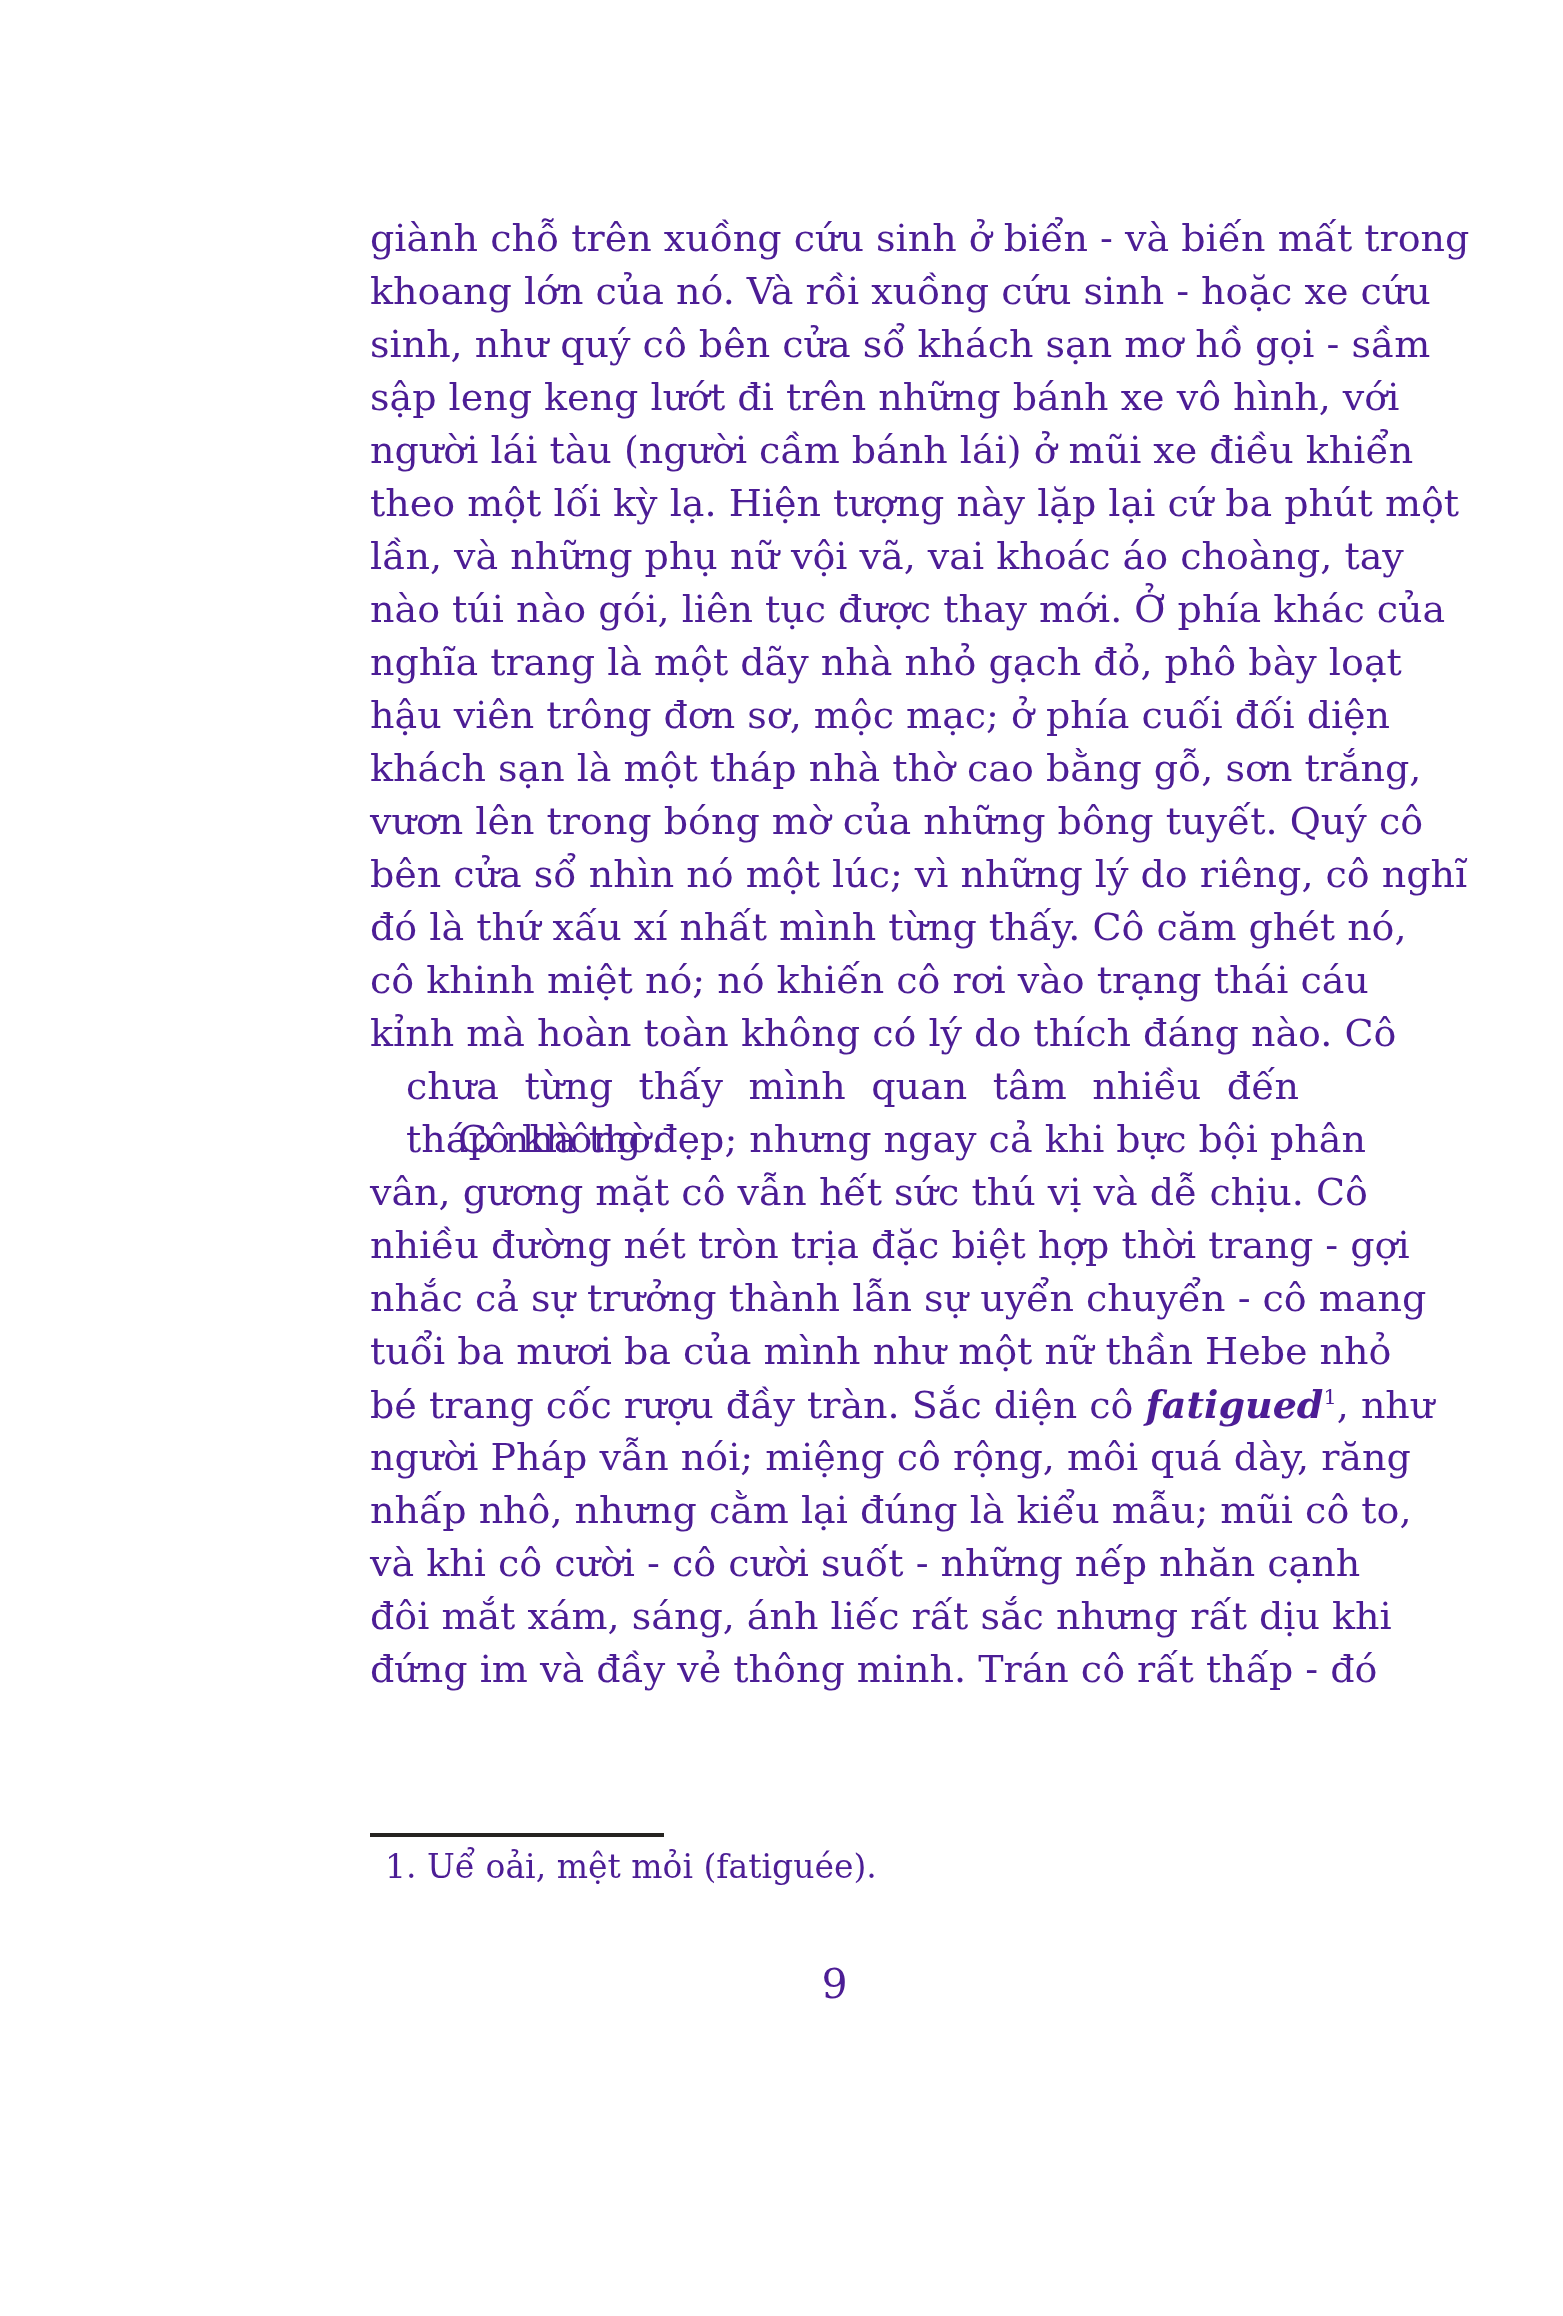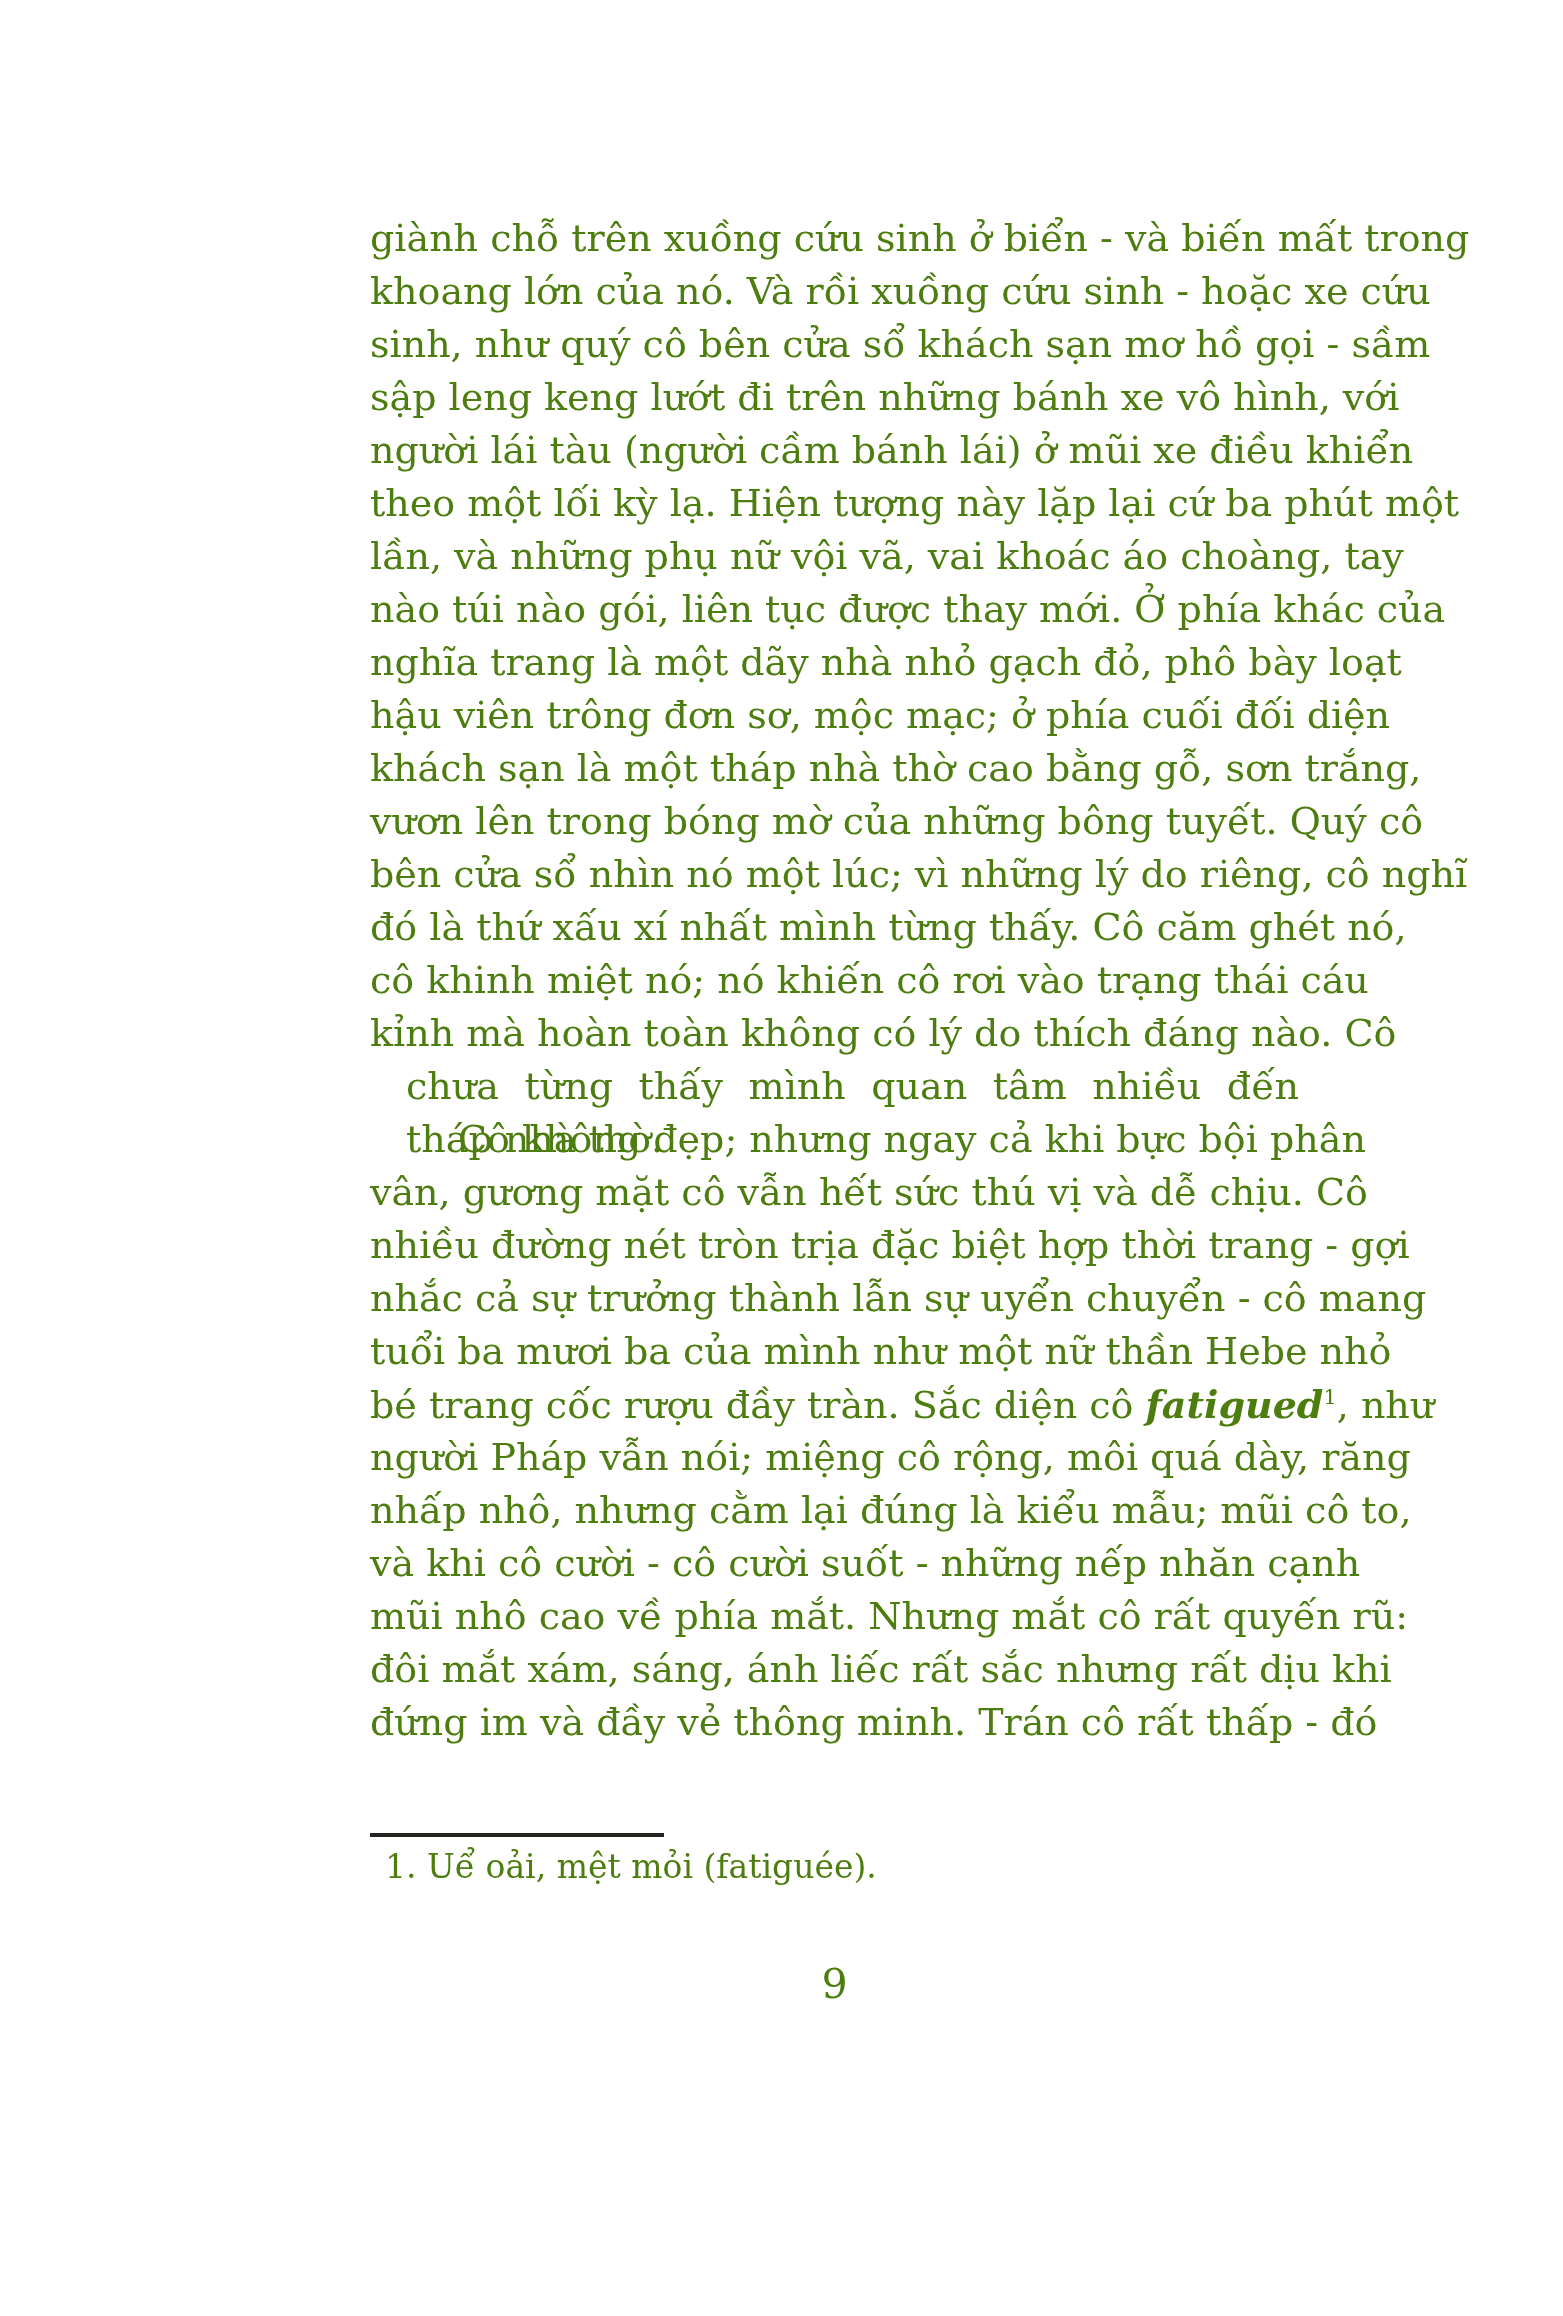--- a/index.html
+++ b/index.html
@@ -7,21 +7,21 @@
     padding: 0;
     background: #e9e9e9;
   }
   .page {
     position: relative;
     width: 1563px;
     height: 2316px;
     margin: 0 auto;
     background: #ffffff;
     font-family: "DejaVu Serif", "Liberation Serif", serif;
-    color: #4d7c0f;
+    color: #4c1d95;
     overflow: hidden;
   }
   .text-block {
     position: absolute;
     left: 370px;
     top: 212px;
     width: 929px;
   }
   .line {
     height: 53px;
@@ -95,21 +95,20 @@
       <div class="line para-end"><span>chưa từng thấy mình quan tâm nhiều đến tháp nhà thờ.</span></div>
       <div class="line indent"><span>Cô không đẹp; nhưng ngay cả khi bực bội phân</span></div>
       <div class="line"><span>vân, gương mặt cô vẫn hết sức thú vị và dễ chịu. Cô</span></div>
       <div class="line"><span>nhiều đường nét tròn trịa đặc biệt hợp thời trang - gợi</span></div>
       <div class="line"><span>nhắc cả sự trưởng thành lẫn sự uyển chuyển - cô mang</span></div>
       <div class="line"><span>tuổi ba mươi ba của mình như một nữ thần Hebe nhỏ</span></div>
       <div class="line"><span>bé trang cốc rượu đầy tràn. Sắc diện cô </span><span class="i">fatigued</span><span class="sup">1</span><span>, như</span></div>
       <div class="line"><span>người Pháp vẫn nói; miệng cô rộng, môi quá dày, răng</span></div>
       <div class="line"><span>nhấp nhô, nhưng cằm lại đúng là kiểu mẫu; mũi cô to,</span></div>
       <div class="line"><span>và khi cô cười - cô cười suốt - những nếp nhăn cạnh</span></div>
-      <div class="line"><span>mũi nhô cao về phía mắt. Nhưng mắt cô rất quyến rũ:</span></div>
       <div class="line"><span>đôi mắt xám, sáng, ánh liếc rất sắc nhưng rất dịu khi</span></div>
       <div class="line"><span>đứng im và đầy vẻ thông minh. Trán cô rất thấp - đó</span></div>
     </div>
   <div class="footnote-rule"></div>
   <div class="footnote" id="footnote"><span>1. Uể oải, mệt mỏi (fatiguée).</span></div>
   <div class="page-number">9</div>
 </div>
 
 
 </body></html>

